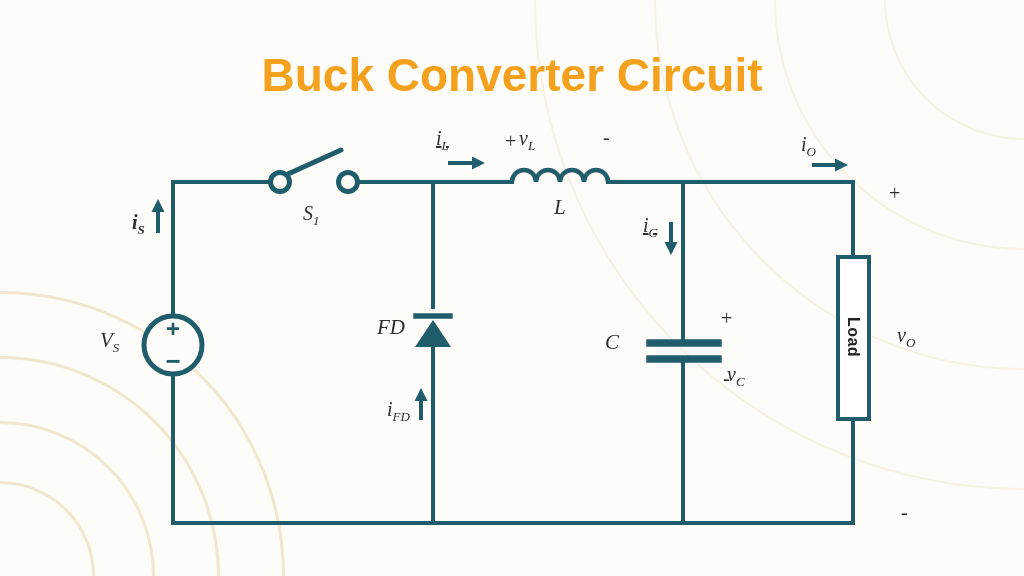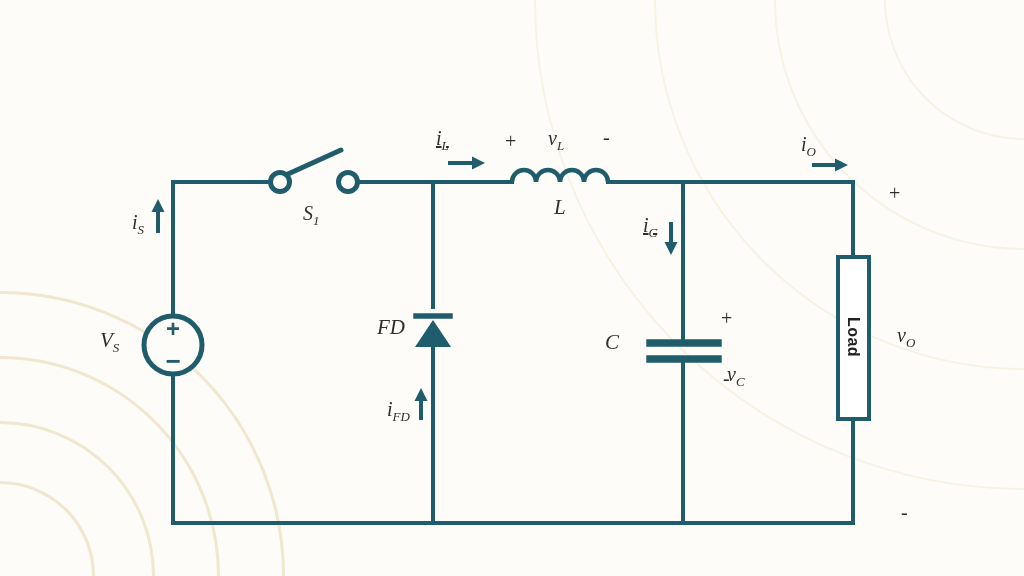--- a/index.html
+++ b/index.html
@@ -58,20 +58,21 @@
 
   <div class="arc bl" style="left:-95px; top:481px; width:190px; height:190px;"></div>
   <div class="arc bl" style="left:-155px; top:421px; width:310px; height:310px;"></div>
   <div class="arc bl" style="left:-220px; top:356px; width:440px; height:440px;"></div>
   <div class="arc bl" style="left:-285px; top:291px; width:570px; height:570px;"></div>
   <div class="arc tr" style="left:884px; top:-140px; width:280px; height:280px;"></div>
   <div class="arc tr" style="left:774px; top:-250px; width:500px; height:500px;"></div>
   <div class="arc tr" style="left:654px; top:-370px; width:740px; height:740px;"></div>
   <div class="arc tr" style="left:534px; top:-490px; width:980px; height:980px;"></div>
 
+  <div class="page-title">Buck Converter Circuit</div>
 
   <svg class="circuit" width="1024" height="576" viewBox="0 0 1024 576">
 
     <path class="wire" d="M173,182 V316 M173,374 V523 H853 V419 M173,182 H268 M360,182 H512
          M608,182 H853 V257 M433,182 V307 M433,347 V523 M683,182 V339 M683,363 V523"></path>
 
     <circle class="node" cx="173" cy="345" r="29"></circle>
 
     <g>
       <circle class="node" cx="280" cy="182" r="9.5"></circle>
@@ -114,31 +115,31 @@
       <polygon class="solid" points="848,165 835,158.5 835,171.5"></polygon>
     </g>
   </svg>
 
   <span class="src-sign" style="left:173px; top:329px;">+</span>
   <span class="src-sign" style="left:173px; top:361px; font-size:26px;">−</span>
 
   <span class="lbl big" style="left:100px; top:330px;">
     <span>V</span><sub>S</sub>
   </span>
-  <span class="lbl" style="left:132px; top:212px;">
+  <span class="lbl" style="left:132px; top:212px;font-weight:bold;">
     <span>i</span><sub>S</sub>
   </span>
   <span class="lbl" style="left:303px; top:203px;">
     <span>S</span><sub>1</sub>
   </span>
   <span class="lbl" style="left:436px; top:128px;text-decoration:underline;">
     <span>i</span><sub>L</sub>
   </span>
   <span class="sign" style="left:505px; top:131px;">+</span>
-  <span class="lbl" style="left:548px; top:128px;">
+  <span class="lbl" style="left:519px; top:128px;">
     <span>v</span><sub>L</sub>
   </span>
   <span class="sign" style="left:603px; top:127px;">-</span>
   <span class="lbl big" style="left:554px; top:197px;">L</span>
 
   <span class="lbl big" style="left:377px; top:317px;">FD</span>
   <span class="lbl" style="left:387px; top:399px;font-style:italic;">
     <span>i</span><sub>FD</sub>
   </span>
 

